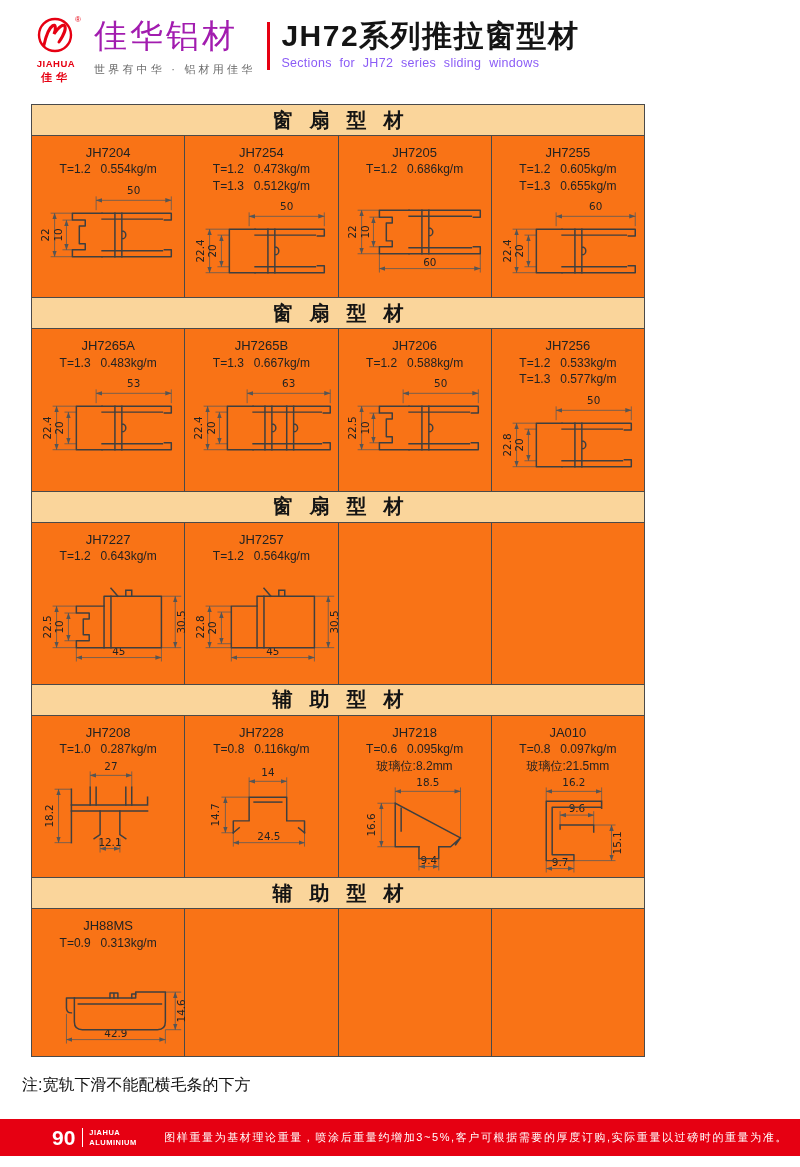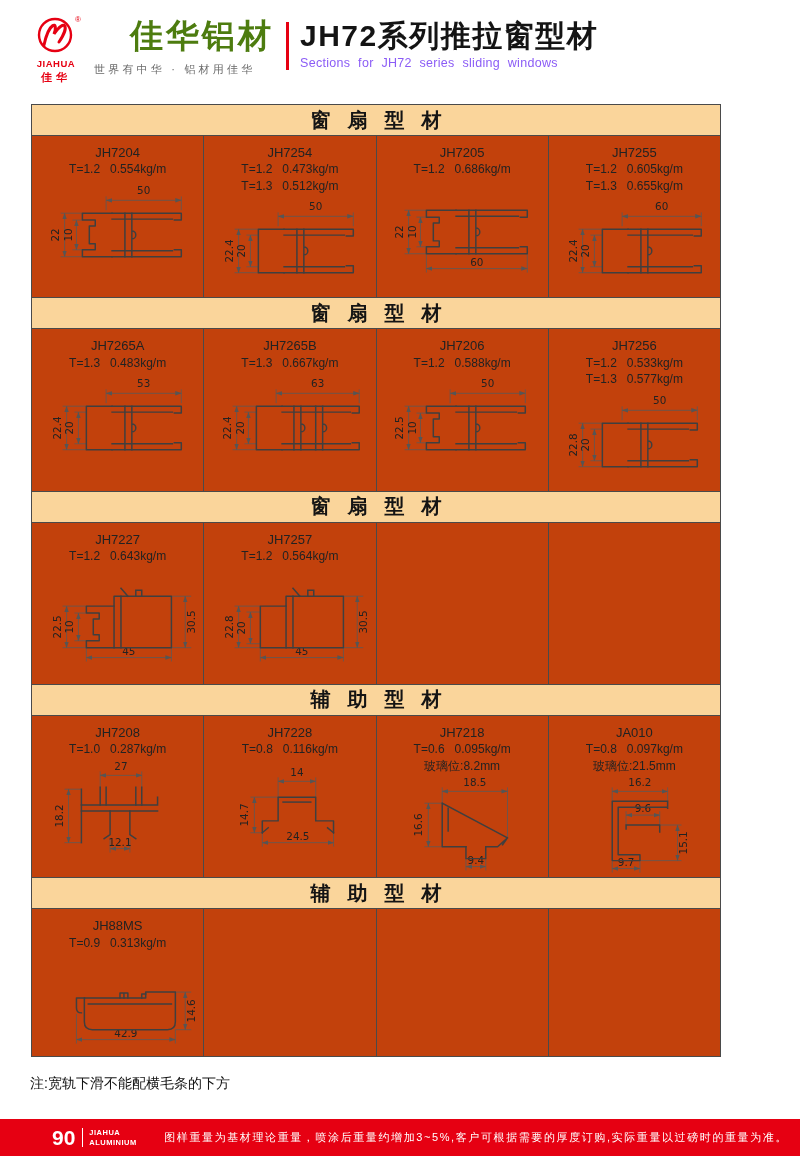--- a/index.html
+++ b/index.html
@@ -5,47 +5,47 @@
   html,body{margin:0;padding:0;background:#ffffff;}
   body{font-family:"Liberation Sans","DejaVu Sans",sans-serif;}
   .page{position:relative;width:800px;height:1167px;background:#fff;overflow:hidden;}
 
   
   .hdr{display:flex;align-items:flex-start;margin:14px 0 0 26px;}
   .logo-col{display:flex;flex-direction:column;align-items:center;width:60px;}
   .logo-en{color:#e60012;font-weight:bold;font-size:9.5px;letter-spacing:.5px;margin-top:0;}
   .logo-cn{color:#e60012;font-weight:bold;font-size:11px;letter-spacing:4px;margin-top:1px;}
   .name-col{margin-left:8px;}
-  .company{font-size:33px;font-weight:bold;color:#4d7c0f;letter-spacing:3px;line-height:1.35;margin-left:36px;}
+  .company{font-size:33px;font-weight:normal;color:#a21caf;letter-spacing:3px;line-height:1.35;}
   .slogan{font-size:11px;color:#6a6a6a;letter-spacing:3.2px;margin-top:3px;}
   .vline{width:3px;height:48px;background:#e60012;margin:8px 11px 0 12px;}
   .title-col{margin-top:5px;}
   .series-title{font-size:30px;font-weight:bold;color:#141414;letter-spacing:1.5px;line-height:1.1;}
   .series-sub{font-size:12.5px;color:#8b5cf6;margin-top:4px;letter-spacing:.3px;word-spacing:4px;}
 
   
-  .tbl{position:absolute;left:31px;top:104px;width:690px;border:1.6px solid #4a4a4a;box-sizing:border-box;background:#c2410c;}
+  .tbl{position:absolute;left:31px;top:104px;width:614px;border:1.6px solid #4a4a4a;box-sizing:border-box;background:#f97316;}
   .band{background:#fad59b;border-top:1.5px solid #4a4a4a;border-bottom:1.5px solid #4a4a4a;height:30px;display:flex;align-items:center;justify-content:center;}
   .tbl > .band:first-child{border-top:none;}
   .band-title{font-size:20px;font-weight:bold;color:#141414;letter-spacing:17px;padding-left:17px;white-space:nowrap;}
   .row{display:flex;}
   .cell{flex:1 1 0;border-right:1.4px solid #4a4a4a;display:flex;flex-direction:column;align-items:center;padding-top:9px;box-sizing:border-box;min-width:0;}
   .cell:last-child{border-right:none;}
   .r-tall .cell{min-height:161px;}
   .r-short .cell{min-height:147px;}
   .model{font-size:13px;color:#222;line-height:1.25;}
   .spec{font-size:12px;color:#222;white-space:pre;line-height:1.3;margin-top:1px;}
   .draw{display:block;margin-top:1px;}
   .prof{fill:none;stroke:#3f3f3f;stroke-width:1.5;stroke-linejoin:round;stroke-linecap:square;}
   .dl{fill:none;stroke:#5a5a5a;stroke-width:0.8;}
   .dim{marker-start:url(#arr);marker-end:url(#arr);}
   .dt{font-size:10.5px;fill:#222;text-anchor:middle;font-family:"DejaVu Sans",sans-serif;}
 
   
-  .note{position:absolute;left:30px;top:1075px;font-size:14px;color:#111;}
+  .note{position:absolute;left:22px;top:1075px;font-size:16px;color:#111;}
   .foot{position:absolute;left:0;top:1119px;width:800px;height:37px;background:#e60012;display:flex;align-items:center;color:#fff;box-sizing:border-box;justify-content:center;}
   .foot-page{font-size:21px;font-weight:bold;margin-left:52px;line-height:1;}
   .foot-div{width:1px;height:19px;background:#fff;margin:0 6px 0 7px;}
   .foot-brand{font-size:7.5px;line-height:1.3;letter-spacing:.5px;font-weight:bold;}
   .foot-note{margin-left:auto;margin-right:12px;font-size:11px;letter-spacing:1.6px;white-space:nowrap;}
 </style>
 </head>
 <body>
 
 <svg width="0" height="0" style="position:absolute" aria-hidden="true">

